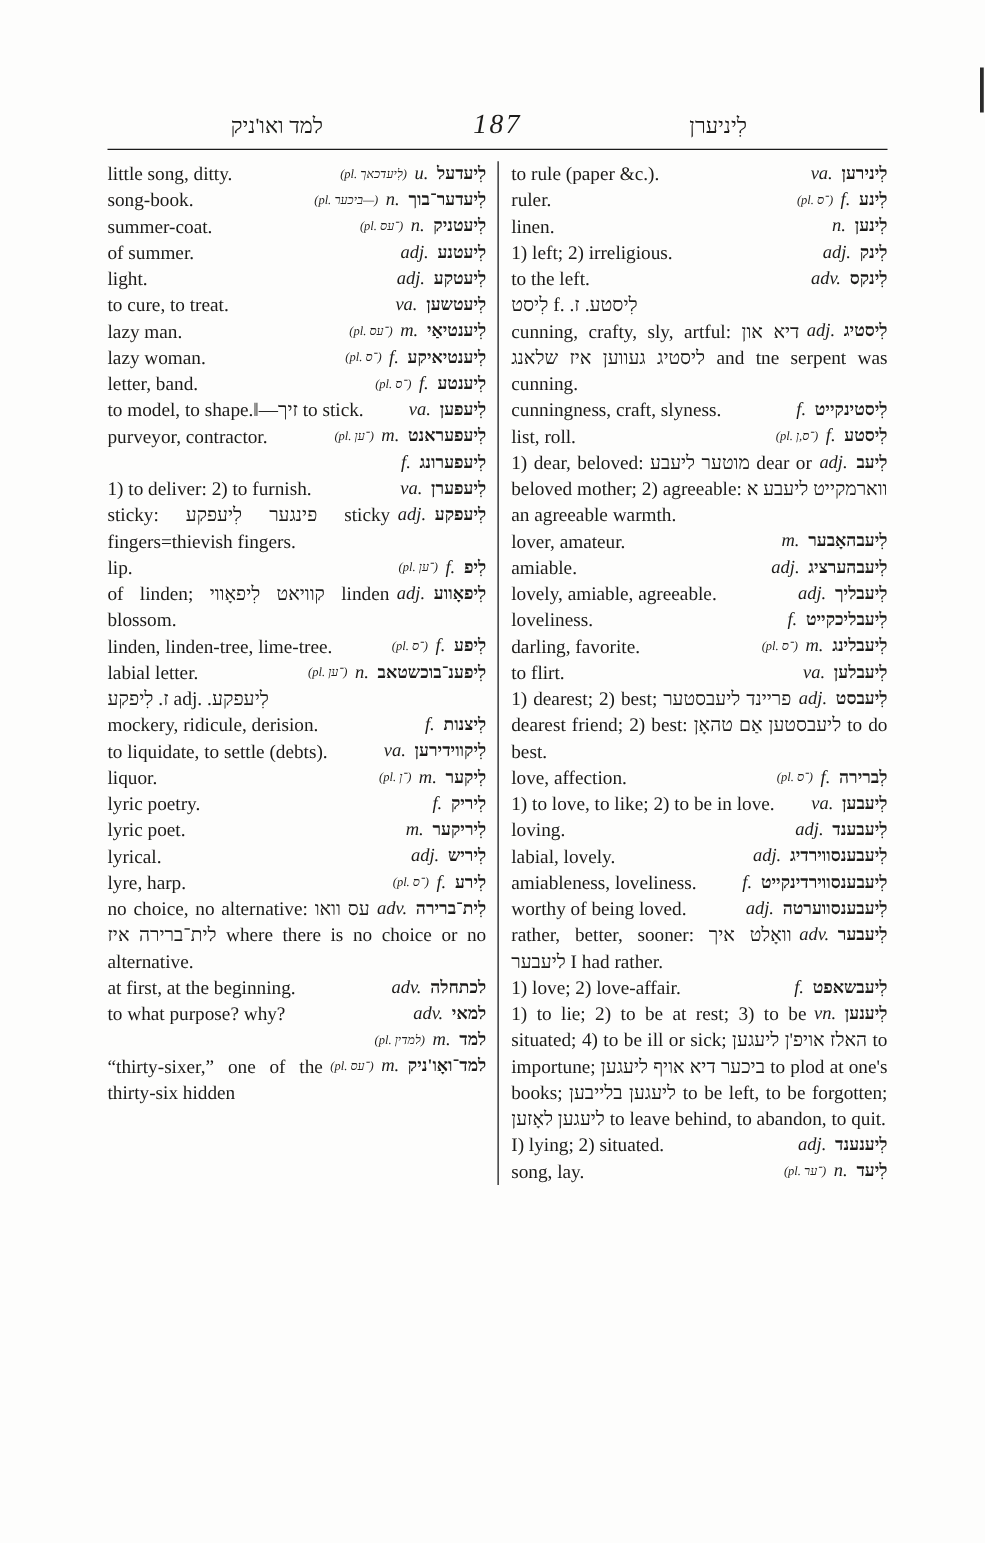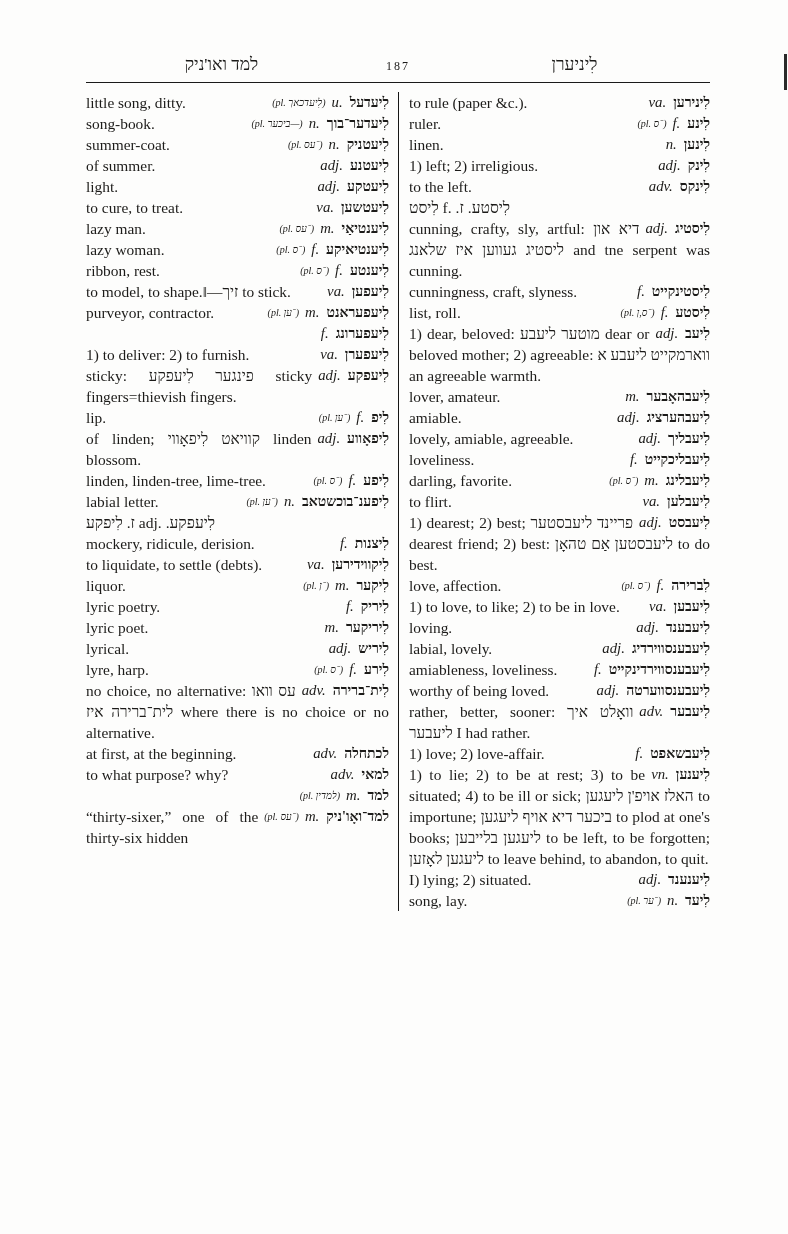--- a/index.html
+++ b/index.html
@@ -4,22 +4,22 @@
 <title>187</title>
 <style>
   html,body{margin:0;padding:0;background:#d8d6d2;}
   .page{
     width:788px;height:1234px;box-sizing:border-box;
     margin:0 auto;background:#fdfdfc;color:#1c1b19;
     padding:54px 78px 36px 86px;position:relative;overflow:hidden;
     font-family:"Liberation Serif","DejaVu Serif","DejaVu Sans",serif;
   }
   .pagehead{display:flex;align-items:baseline;padding:0 4px 7px 4px;}
-  .head-side{flex:1;text-align:center;font-size:17.5px;}
-  .head-center{width:90px;text-align:center;font-size:12px;letter-spacing:2px;}
+  .head-side{flex:1;text-align:center;font-size:17.5px;margin-top:36px;}
+  .head-center{width:90px;text-align:center;font-size:22px;letter-spacing:2px;font-style:italic;}
   .headrule{height:0;border-top:1.6px solid #1a1a1a;margin:0 0 9px 0;}
   .cols{display:flex;align-items:stretch;}
   .col{width:50%;box-sizing:border-box;}
   .col-left{padding-right:9px;}
   .col-right{border-left:1.4px solid #161616;padding-left:10px;}
   .entry{
     margin:0;text-align:justify;font-size:15.4px;line-height:21px;clear:both;
   }
   .yid{
     float:right;margin-left:7px;font-weight:bold;font-size:14px;line-height:21px;
@@ -45,21 +45,21 @@
   <div class="cols">
     <div class="col col-left" id="col-left">
         <p class="entry"><span class="yid">לִיעדעל</span><span class="pos">u.</span><span class="pl">(pl. לִיעדכאך)</span><span class="eng">little song, ditty.</span></p>
         <p class="entry"><span class="yid">לִיעדער־בוך</span><span class="pos">n.</span><span class="pl">(pl. ‏—ביכער)</span><span class="eng">song-book.</span></p>
         <p class="entry"><span class="yid">לִיעטניק</span><span class="pos">n.</span><span class="pl">(pl. ־עס)</span><span class="eng">summer-coat.</span></p>
         <p class="entry"><span class="yid">לִיעטנע</span><span class="pos">adj.</span><span class="eng">of summer.</span></p>
         <p class="entry"><span class="yid">לִיעטקע</span><span class="pos">adj.</span><span class="eng">light.</span></p>
         <p class="entry"><span class="yid">לִיעטשען</span><span class="pos">va.</span><span class="eng">to cure, to treat.</span></p>
         <p class="entry"><span class="yid">לִיענטיאַי</span><span class="pos">m.</span><span class="pl">(pl. ־עס)</span><span class="eng">lazy man.</span></p>
         <p class="entry"><span class="yid">לִיענטיאיקע</span><span class="pos">f.</span><span class="pl">(pl. ־ס)</span><span class="eng">lazy woman.</span></p>
-        <p class="entry"><span class="yid">לִיענטע</span><span class="pos">f.</span><span class="pl">(pl. ־ס)</span><span class="eng">ribbon, rest.</span></p>
+        <p class="entry"><span class="yid">לִיענטע</span><span class="pos">f.</span><span class="pl">(pl. ־ס)</span><span class="eng">letter, band.</span></p>
         <p class="entry"><span class="yid">לִיעפען</span><span class="pos">va.</span><span class="eng">to model, to shape.‖—זיך to stick.</span></p>
         <p class="entry"><span class="yid">לִיעפעראנט</span><span class="pos">m.</span><span class="pl">(pl. ־ען)</span><span class="eng">purveyor, contractor.</span></p>
         <p class="entry"><span class="yid">לִיעפערונג</span><span class="pos">f.</span></p>
         <p class="entry"><span class="yid">לִיעפערן</span><span class="pos">va.</span><span class="eng">1) to deliver: 2) to furnish.</span></p>
         <p class="entry"><span class="yid">לִיעפקע</span><span class="pos">adj.</span><span class="eng">sticky: לִיעפקע‎ פינגער‎ sticky fingers=thievish fingers.</span></p>
         <p class="entry"><span class="yid">לִיפ</span><span class="pos">f.</span><span class="pl">(pl. ־ען)</span><span class="eng">lip.</span></p>
         <p class="entry"><span class="yid">לִיפאָווע</span><span class="pos">adj.</span><span class="eng">of linden; לִיפאָווי‎ קוויאט‎ linden blossom.</span></p>
         <p class="entry"><span class="yid">לִיפע</span><span class="pos">f.</span><span class="pl">(pl. ־ס)</span><span class="eng">linden, linden-tree, lime-tree.</span></p>
         <p class="entry"><span class="yid">לִיפענ־בוכשטאב</span><span class="pos">n.</span><span class="pl">(pl. ־ען)</span><span class="eng">labial letter.</span></p>
         <p class="entry xref"><span class="eng">לִיפקע‎ ז.‏‎ adj. לִיעפקע.‏</span></p>

